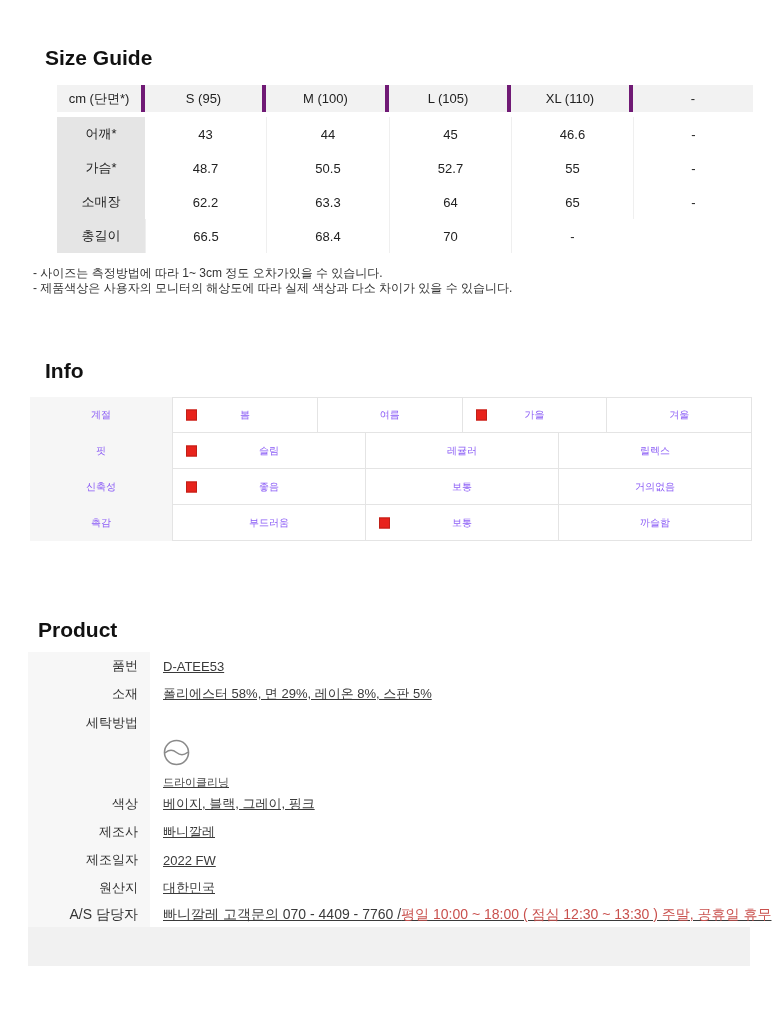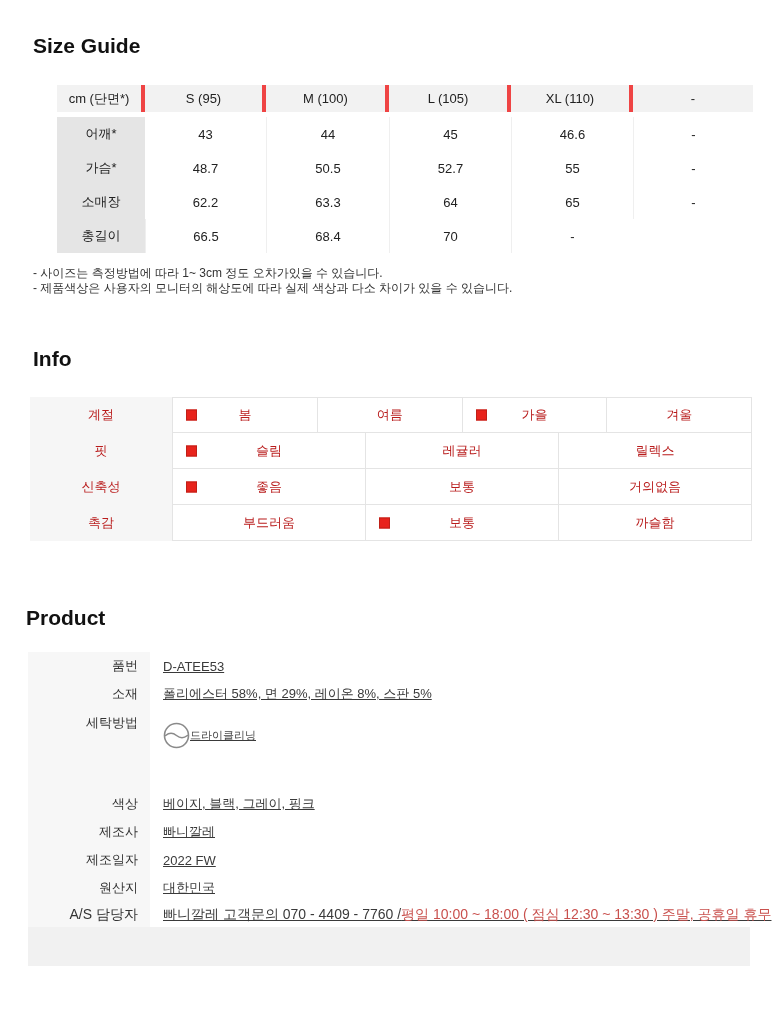--- a/index.html
+++ b/index.html
@@ -1,56 +1,56 @@
 <!DOCTYPE html>
 <html><head>
 <meta charset="utf-8">
 <style>
   html,body { margin:0; padding:0; background:#ffffff; }
   body { font-family:"Liberation Sans","DejaVu Sans",sans-serif; color:#2e2e2e; }
   .page { position:relative; width:780px; height:1019px; background:#fff; overflow:hidden; }
 
-  .section-title { position:absolute; margin:0; font-size:21px; font-weight:700; color:#111; }
+  .section-title { position:absolute; margin:12px; font-size:21px; font-weight:700; color:#111; }
   #sg-title  { left:33px; top:34px; }
   #info-title{ left:33px; top:347px; }
   #product-title { left:26px; top:606px; }
 
   
   .sg-table { position:absolute; left:57px; top:85px; width:696px; font-size:13px; color:#222; }
   .sg-row { display:grid; grid-template-columns:88px 121px 123px 122px 122px 120px; }
   .sg-cell { display:flex; align-items:center; justify-content:center; box-sizing:border-box; }
   .sg-header { margin-bottom:5px; }
-  .sg-header .sg-cell { background:#f2f2f2; height:27px; border-right:4px solid #ef4444; }
+  .sg-header .sg-cell { background:#f2f2f2; height:27px; border-right:4px solid #701a75; }
   .sg-header .sg-cell:last-child { border-right:none; }
   .sg-data .sg-cell { height:34px; }
   .sg-data .sg-label { background:#e5e5e5; }
   .sg-data .sg-val { border-left:1px solid #efefef; }
   .sg-data .sg-val.first { border-left:none; }
   .sg-notes { position:absolute; left:33px; top:266px; font-size:12px; line-height:15px; color:#333; }
 
   
-  .info-table { position:absolute; left:30px; top:397px; width:722px; font-size:13px; color:#b91c1c; }
+  .info-table { position:absolute; left:30px; top:397px; width:722px; font-size:10px; color:#8b5cf6; }
   .info-row { display:flex; height:36px; }
   .info-label { flex:0 0 142px; background:#f6f6f6; display:flex; align-items:center; justify-content:center; }
   .info-cell { position:relative; flex:1; display:flex; align-items:center; justify-content:center;
                border-right:1px solid #e4e4e4; border-bottom:1px solid #e4e4e4; box-sizing:border-box; }
   .info-row .info-cell:nth-child(2) { border-left:1px solid #e4e4e4; }
   .info-row.first .info-cell { border-top:1px solid #e4e4e4; }
   .marker { position:absolute; left:13px; top:50%; transform:translateY(-50%);
             width:11px; height:11px; background:#e8231c; border:1px solid #bf1f17; box-sizing:border-box; }
 
   
   .product-table { position:absolute; left:28px; top:652px; width:722px; font-size:13px; color:#333; }
   .p-row { display:flex; height:28px; }
   .p-label { flex:0 0 122px; background:#f7f7f7; display:flex; align-items:center; justify-content:flex-end;
              padding-right:12px; box-sizing:border-box; color:#333; }
   .p-value { margin-left:13px; display:flex; align-items:center; white-space:nowrap; color:#3a3a3a;text-decoration:underline; }
   .p-row.wash { height:82px; }
   .p-row.wash .p-label { align-items:flex-start; padding-top:6px; }
-  .p-row.wash .p-value { flex-direction:row; align-items:flex-start; justify-content:flex-start; padding-top:14px; }
+  .p-row.wash .p-value { flex-direction:column; align-items:flex-start; justify-content:flex-end; padding-top:14px; }
   .wash-caption { margin-top:6px; font-size:11px; color:#444; }
   .hl { color:#c9504d; }
   .p-row.as { height:26px; font-size:14px; }
 
   .footer-band { position:absolute; left:28px; top:927px; width:722px; height:39px; background:#f1f1f1; }
 </style>
 </head>
 <body>
 
 <div class="page">

